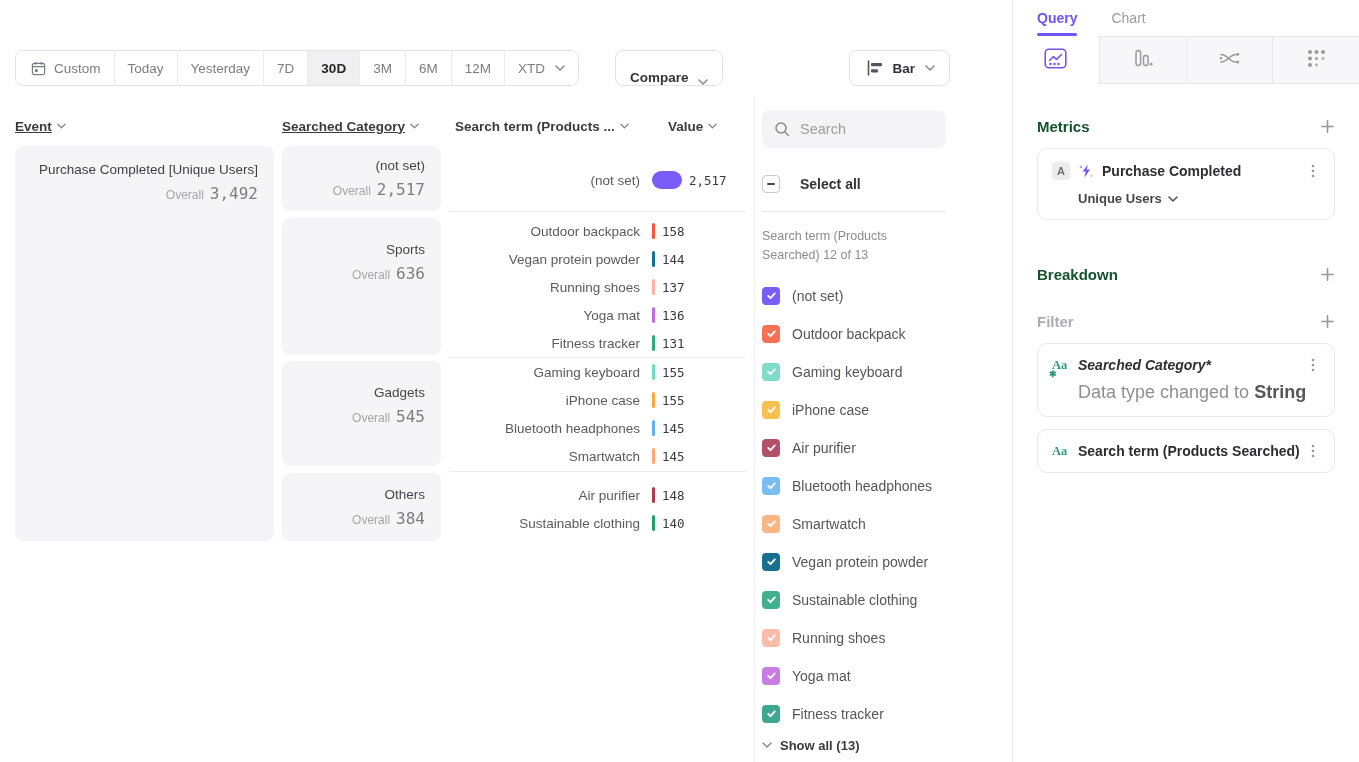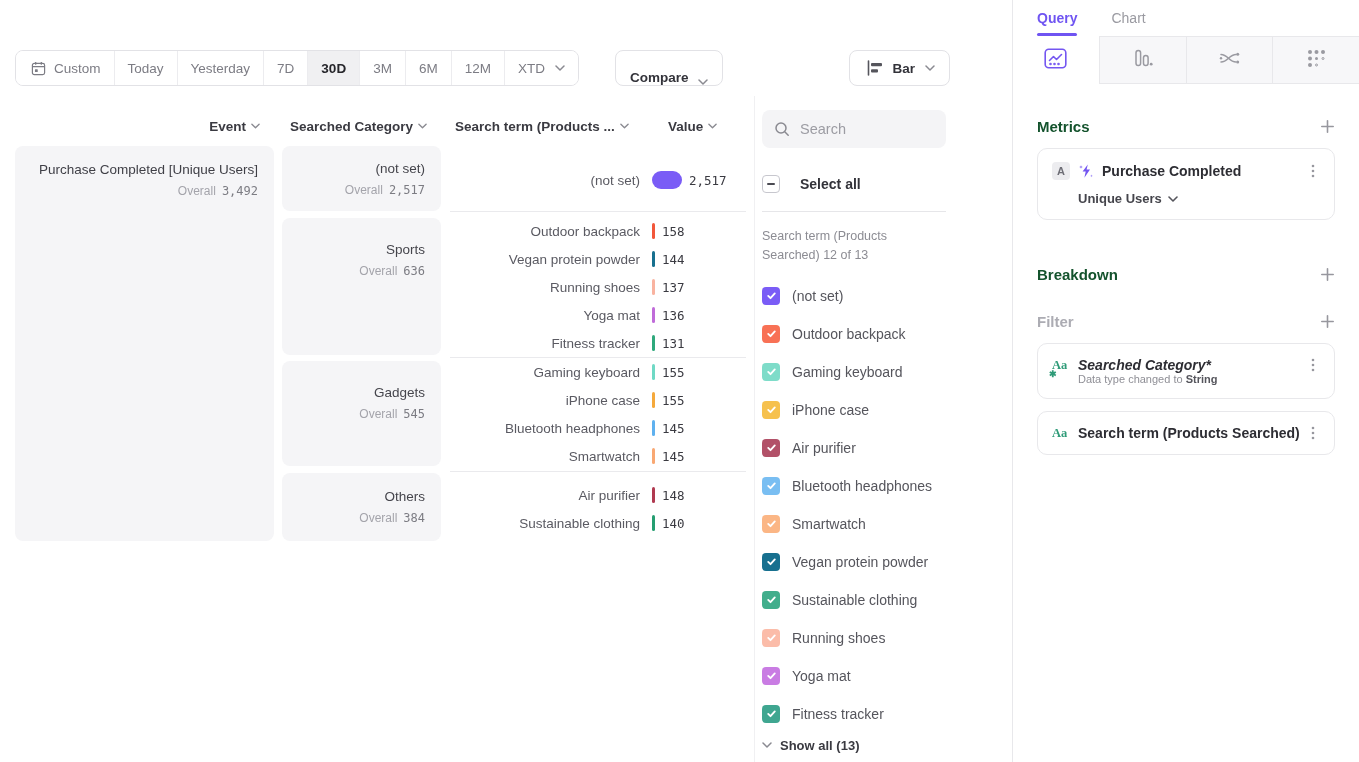--- a/index.html
+++ b/index.html
@@ -19,28 +19,28 @@
   .btn { display:inline-flex; align-items:center; gap:8px; height:36px; padding:0 14px; border:1px solid #E2E2E6;
     border-radius:8px; font-size:13.5px; color:#33333A; font-weight:600; background:#fff; cursor:pointer; }
   .compare { margin-left:36px;align-items:flex-end; }
   .bar-btn { margin-left:auto; }
   .chev { display:inline-flex; color:#8A8A91; }
   .btn .chev, .seg-btn .chev { margin-left:2px; }
 
   
   .th { position:absolute; top:116px; height:20px; display:flex; align-items:center; gap:5px;
     font-size:13.5px; font-weight:600; color:#3A3A41; cursor:pointer; }
-  .th.right { justify-content:flex-end; }
+  .th.right { justify-content:flex-start;text-decoration:underline; }
 
   
   .event-cell { position:absolute; left:15px; top:146px; width:259px; height:395px; background:#F5F5F7;
     border-radius:8px; padding:16px; display:flex; flex-direction:column; align-items:flex-end; cursor:pointer; }
   .event-name { font-size:13.5px; color:#3F3F46; white-space:nowrap; }
   .overall-line { margin-top:7px; font-size:12px; color:#A4A4AB; display:flex; gap:6px; align-items:baseline; }
-  .overall-line .num { font-size:12px; color:#7C7C83; }
+  .overall-line .num { font-size:16px; color:#7C7C83; }
 
   .cat-cell { position:absolute; left:282px; width:159px; background:#F5F5F7; border-radius:8px;
     display:flex; flex-direction:column; align-items:flex-end; justify-content:center; padding:0 16px; cursor:pointer; }
   .cat-cell.top { justify-content:flex-start; padding-top:24px; }
   .cat-name { font-size:13.5px; color:#45454C; }
 
   .term-row { position:absolute; left:450px; width:296px; height:28px; display:flex; align-items:center; cursor:pointer; }
   .term-label { width:190px; text-align:right; font-size:13.5px; color:#5A5A62; white-space:nowrap; }
   .bar-tick { width:3px; height:16px; border-radius:2px; margin-left:12px; flex:none; }
   .bar-pill { width:30px; height:18px; border-radius:9px; margin-left:12px; flex:none; }
@@ -95,21 +95,21 @@
     color:#6E6E76; display:flex; align-items:center; justify-content:center; flex:none; }
   .sparkle { display:flex; margin-left:8px; flex:none; }
   .qtitle { font-size:14px; font-weight:700; color:#2D2D33; margin-left:8px; white-space:nowrap; }
   .qtitle.italic { font-style:italic; }
   .kebab { margin-left:auto; display:flex; color:#97979E; cursor:pointer; }
   .subrow { margin-top:11px; padding-left:26px; display:flex; align-items:center; gap:6px;
     font-size:13px; font-weight:700; color:#45454C; cursor:pointer; }
   .subrow .chev { color:#55555C; }
   .aa { font-size:12.5px; font-weight:700; color:#2F9B78; position:relative; width:18px; flex:none;font-family:Liberation Serif, serif; }
   .aa .star { position:absolute; left:-3px; bottom:-6px; font-size:9px; }
-  .note { padding-left:26px; font-size:11px; color:#8F8F96; }
+  .note { margin-top:9px; padding-left:26px; font-size:18px; color:#8F8F96; }
   .note b { color:#55555C; font-weight:700; }
   .mt34 { margin-top:34px; } .mt30 { margin-top:30px; } .mt46 { margin-top:46px; } .mt12 { margin-top:12px; }
 </style>
 </head>
 <body>
 
 <div class="main">
 
   <div class="toolbar">
     <div class="seg">

